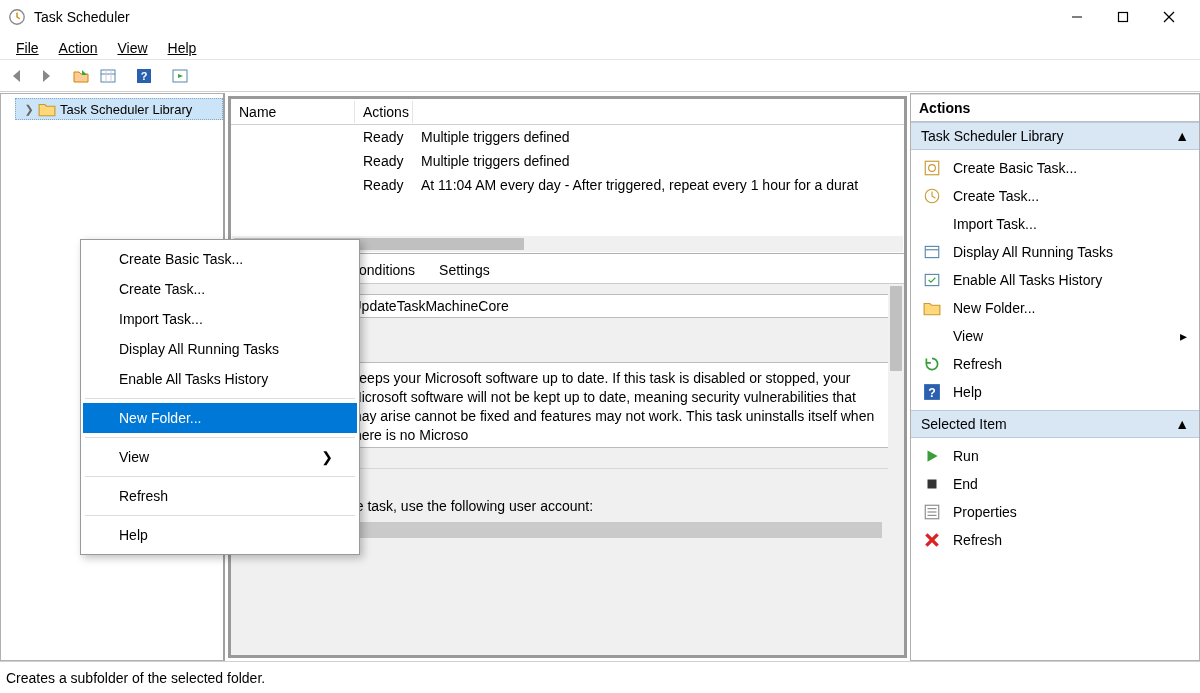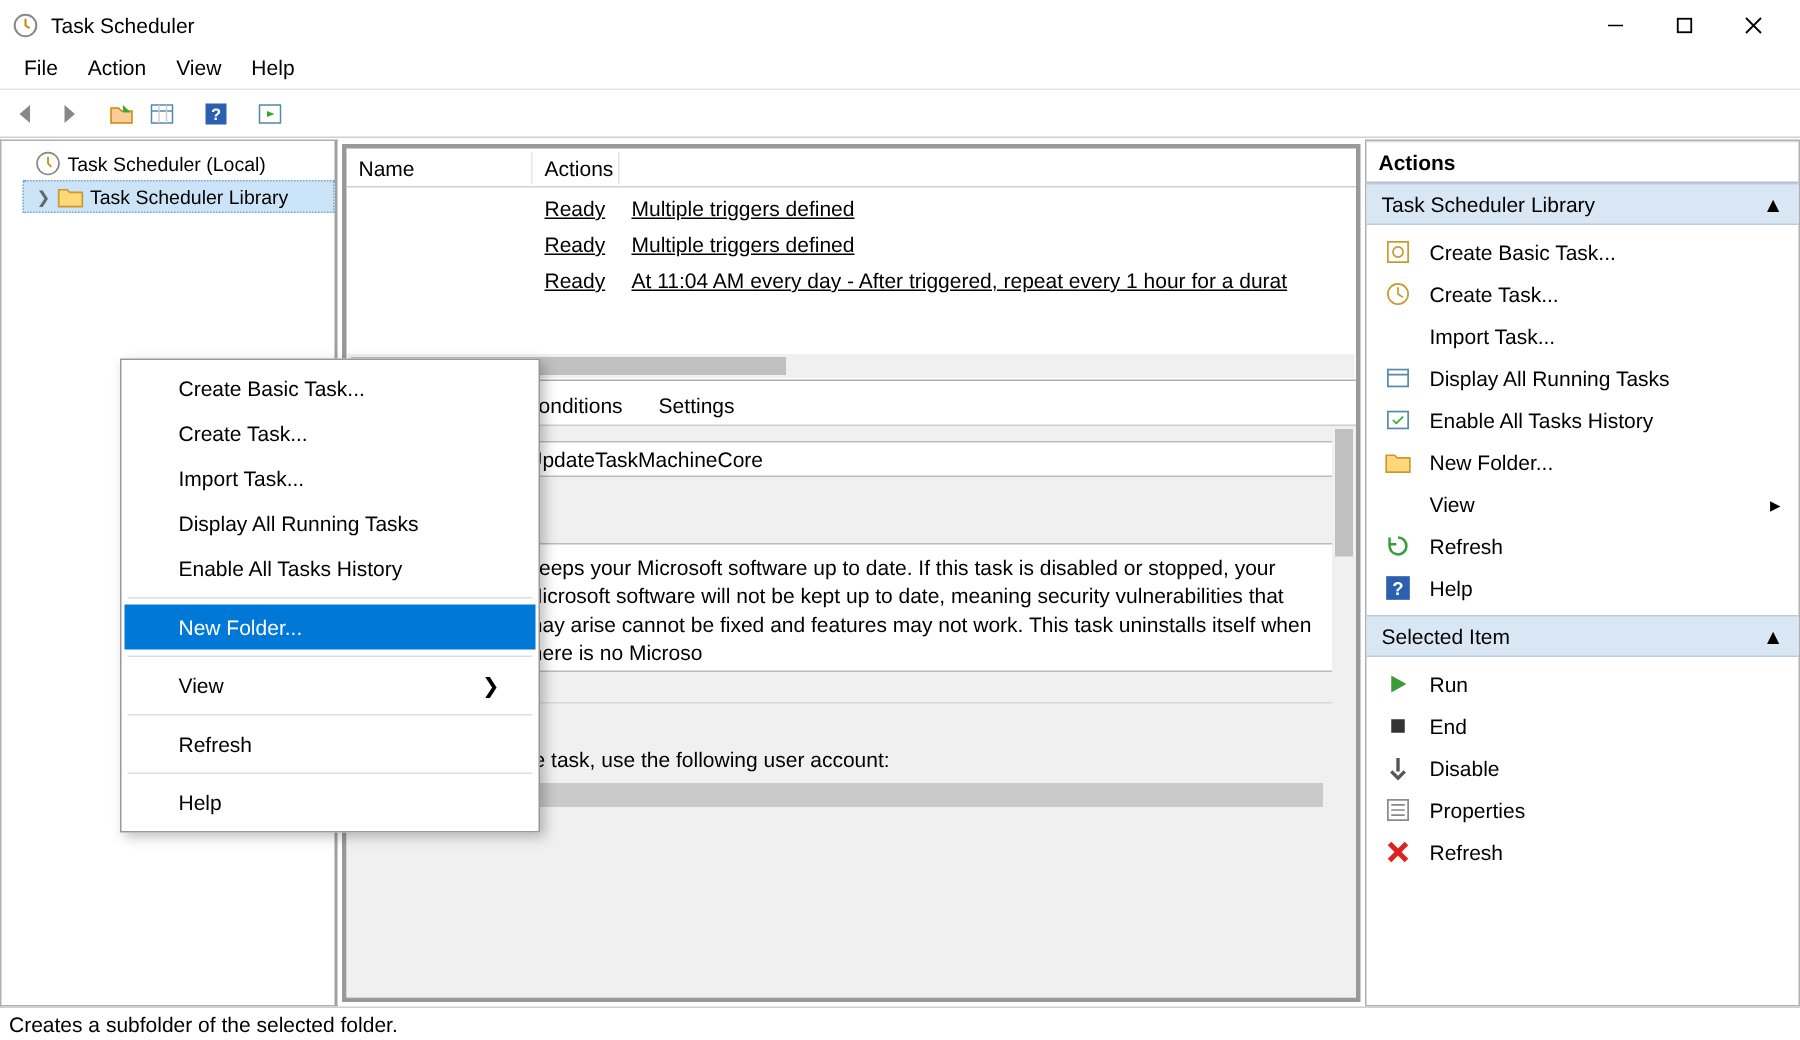--- a/index.html
+++ b/index.html
@@ -31,23 +31,24 @@
     .titlebar .spacer { flex: 1; }
     .winbtn {
       width: 46px; height: 28px;
       display: flex; align-items: center; justify-content: center;
       font-size: 14px;
     }
     
     .menubar {
       height: 26px;
       display: flex;
-      align-items: flex-start;
+      align-items: flex-end;
       padding: 0 6px;
       border-bottom: 1px solid #e5e5e5;
+      text-decoration: underline;
     }
     .menubar .menuitem {
       padding: 3px 10px;
       font-size: 14px;
     }
     
     .toolbar {
       height: 32px;
       display: flex;
       align-items: center;
@@ -134,24 +135,23 @@
       font-size: 14px;
     }
     .tasklist .col { padding: 3px 8px; border-right: 1px solid #e5e5e5; white-space: nowrap; overflow: hidden; }
     .col-name { width: 124px; }
     .col-status { width: 58px; }
     .col-triggers { flex: 1; }
     .tasklist .rows { flex: 1; overflow: hidden; }
     .tasklist .row {
       display: flex;
       height: 24px;
-      align-items: flex-end;
+      align-items: center;
       font-size: 14px;
       white-space: nowrap;
-      text-decoration: underline;
     }
     .tasklist .row .cell { padding: 2px 8px; overflow: hidden; }
     .hscroll {
       height: 16px;
       background: #f0f0f0;
       position: relative;
       margin: 1px;
     }
     .hscroll .thumb {
       position: absolute;
@@ -291,21 +291,21 @@
       background: #0078d7;
       color: #fff;
     }
     .contextmenu .csep {
       height: 1px;
       background: #ddd;
       margin: 4px 2px;
     }
     
     .statusbar {
-      height: 22px;
+      height: 32px;
       border-top: 1px solid #d0d0d0;
       padding: 2px 6px;
       display: flex;
       align-items: center;
       font-size: 14px;
     }
   </style>
 </head>
 <body>
 
@@ -381,30 +381,20 @@
       <svg viewBox="0 0 18 18">
         <rect x="2" y="3" width="14" height="12" fill="#fff" stroke="#58a"></rect>
         <path d="M7 7 L12 9 L7 11 Z" fill="#3a3"></path>
       </svg>
     </div>
 </div>
 
 <div class="main">
 
   <div class="treepane">
-    <div class="tree-row">
-      <span class="expander"></span>
-      <span class="ticon">
-          <svg viewBox="0 0 16 16">
-            <circle cx="8" cy="8" r="6.5" fill="#fff" stroke="#888"></circle>
-            <path d="M8 4 V8 L10 10" stroke="#cc8800" fill="none"></path>
-          </svg>
-        </span>
-      <span>Task Scheduler (Local)</span>
-    </div>
     <div class="tree-row tree-indent selected">
       <span class="expander">❯</span>
       <span class="ticon">
           <svg viewBox="0 0 16 16">
             <path d="M1 4 h5 l1.5 1.5 h7.5 v8.5 h-14 z" fill="#ffd87a" stroke="#c9992e"></path>
           </svg>
         </span>
       <span>Task Scheduler Library</span>
     </div>
 
@@ -598,28 +588,20 @@
           <span class="aicon">
             <svg viewBox="0 0 16 16">
               <rect x="4" y="4" width="8" height="8" fill="#333"></rect>
             </svg>
           </span>
           <span>End</span>
         </div>
       <div class="aitem">
           <span class="aicon">
             <svg viewBox="0 0 16 16">
-              <path d="M8 2 v8 M4 10 l4 4 l4 -4" fill="none" stroke="#555" stroke-width="2"></path>
-            </svg>
-          </span>
-          <span>Disable</span>
-        </div>
-      <div class="aitem">
-          <span class="aicon">
-            <svg viewBox="0 0 16 16">
               <rect x="2" y="2" width="12" height="12" fill="#fff" stroke="#888"></rect>
               <line x1="4" y1="5" x2="12" y2="5" stroke="#888"></line>
               <line x1="4" y1="8" x2="12" y2="8" stroke="#888"></line>
               <line x1="4" y1="11" x2="12" y2="11" stroke="#888"></line>
             </svg>
           </span>
           <span>Properties</span>
         </div>
       <div class="aitem">
           <span class="aicon">

